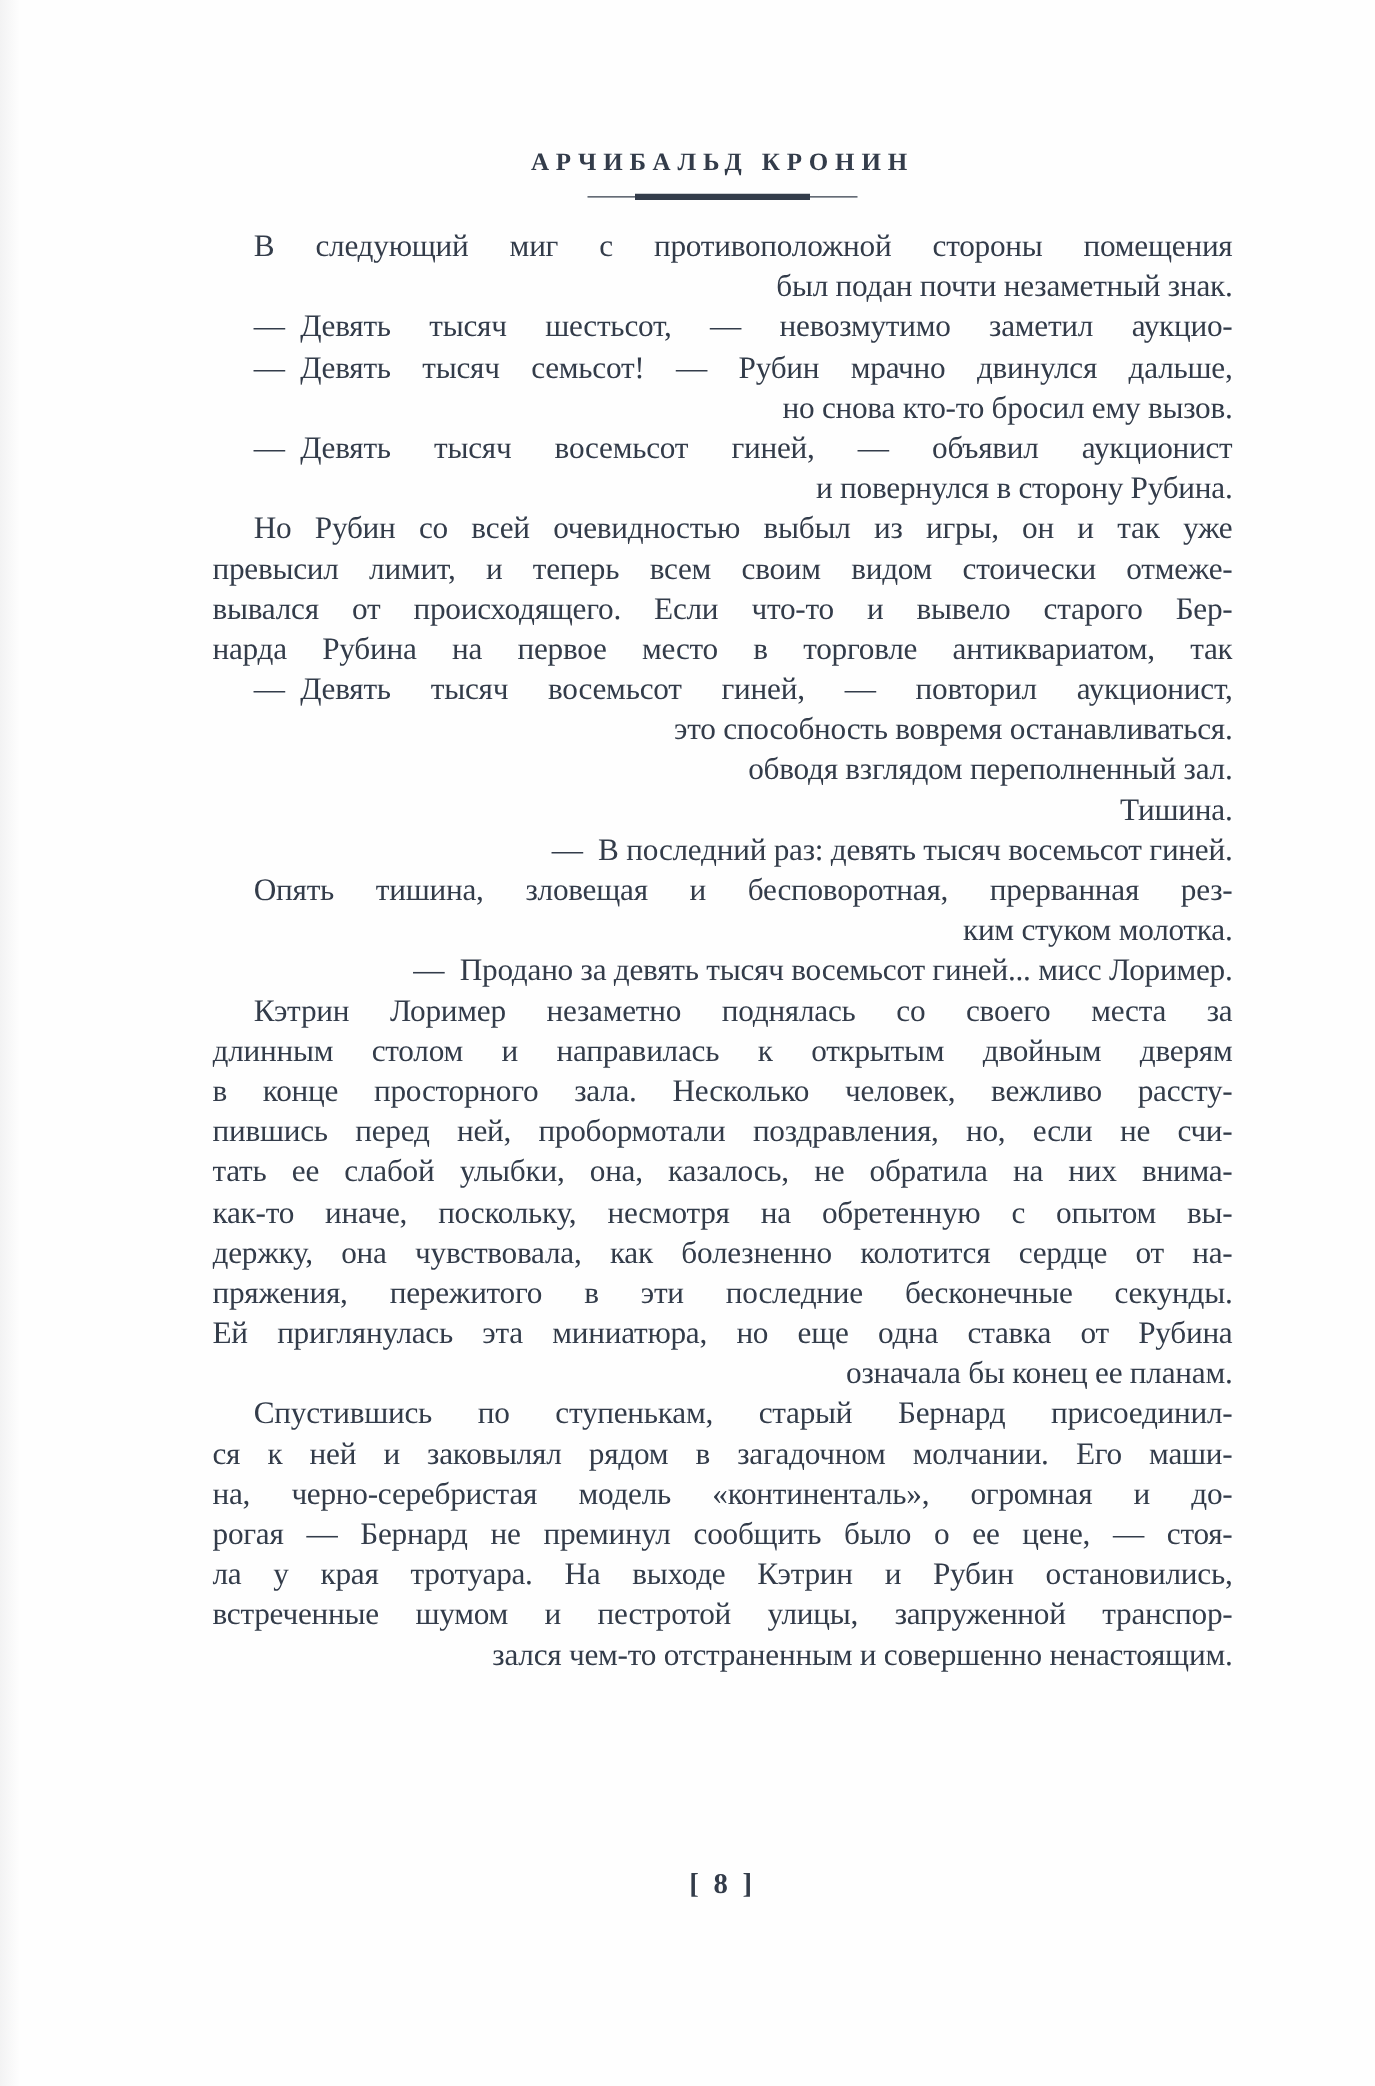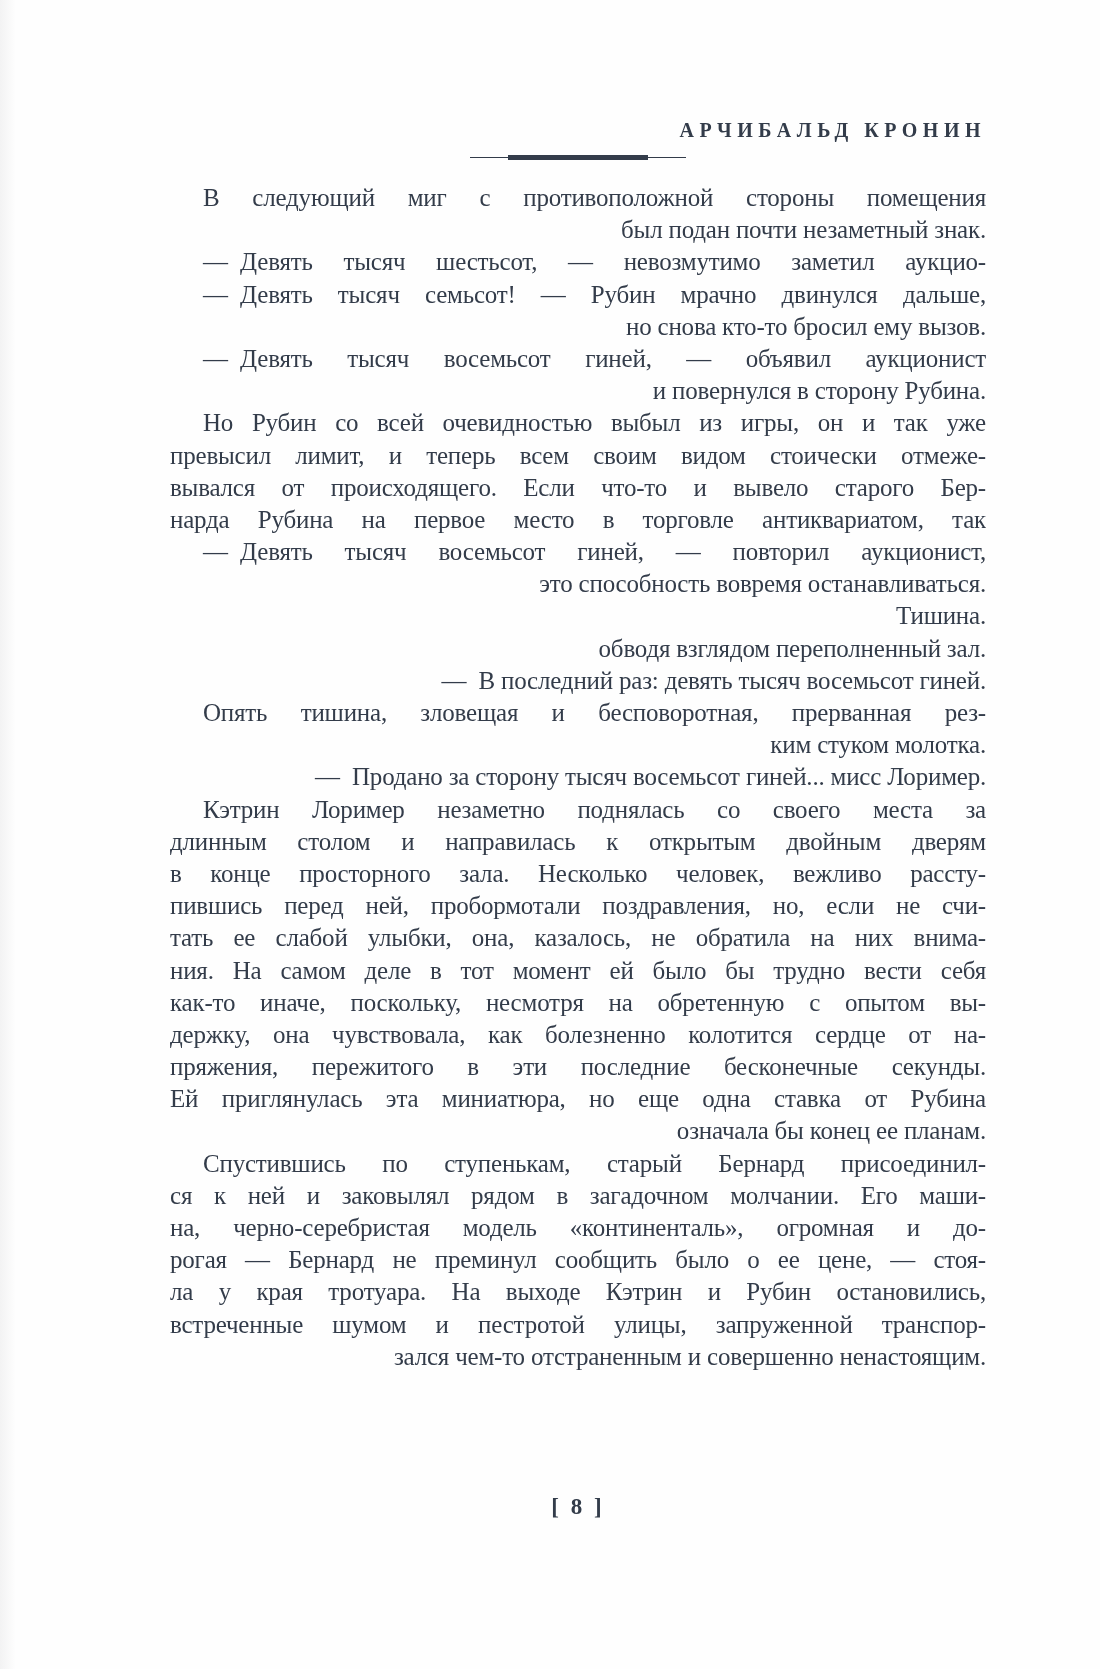--- a/index.html
+++ b/index.html
@@ -24,21 +24,21 @@
     left: 0; top: 0; bottom: 0;
     width: 16px;
     background: linear-gradient(90deg, rgba(60,60,70,0.06), rgba(60,60,70,0));
     pointer-events: none;
   }
   .running-header {
     position: absolute;
     top: 118px;
     left: 170px;
     width: 816px;
-    text-align: right;
+    text-align: center;
   }
   .author-name {
     display: block;
     font-size: 20px;
     font-weight: bold;
     letter-spacing: 5.5px;
     line-height: 24px;
     white-space: nowrap;
   }
   .ornament-rule {
@@ -110,32 +110,31 @@
       <div class="line indent just">— Девять тысяч семьсот! — Рубин мрачно двинулся дальше,</div>
       <div class="line">но снова кто-то бросил ему вызов.</div>
       <div class="line indent just">— Девять тысяч восемьсот гиней, — объявил аукционист</div>
       <div class="line">и повернулся в сторону Рубина.</div>
       <div class="line indent just">Но Рубин со всей очевидностью выбыл из игры, он и так уже</div>
       <div class="line just">превысил лимит, и теперь всем своим видом стоически отмеже-</div>
       <div class="line just">вывался от происходящего. Если что-то и вывело старого Бер-</div>
       <div class="line just">нарда Рубина на первое место в торговле антиквариатом, так</div>
       <div class="line indent just">— Девять тысяч восемьсот гиней, — повторил аукционист,</div>
       <div class="line">это способность вовремя останавливаться.</div>
+      <div class="line">обводя взглядом переполненный зал.</div>
       <div class="line indent">Тишина.</div>
-      <div class="line">обводя взглядом переполненный зал.</div>
       <div class="line indent">— В последний раз: девять тысяч восемьсот гиней.</div>
       <div class="line indent just">Опять тишина, зловещая и бесповоротная, прерванная рез-</div>
       <div class="line">ким стуком молотка.</div>
-      <div class="line indent">— Продано за сторону тысяч восемьсот гиней... мисс Лоример.</div>
+      <div class="line indent">— Продано за девять тысяч восемьсот гиней... мисс Лоример.</div>
       <div class="line indent just">Кэтрин Лоример незаметно поднялась со своего места за</div>
       <div class="line just">длинным столом и направилась к открытым двойным дверям</div>
       <div class="line just">в конце просторного зала. Несколько человек, вежливо рассту-</div>
       <div class="line just">пившись перед ней, пробормотали поздравления, но, если не счи-</div>
       <div class="line just">тать ее слабой улыбки, она, казалось, не обратила на них внима-</div>
-      <div class="line just">ния. На самом деле в тот момент ей было бы трудно вести себя</div>
       <div class="line just">как-то иначе, поскольку, несмотря на обретенную с опытом вы-</div>
       <div class="line just">держку, она чувствовала, как болезненно колотится сердце от на-</div>
       <div class="line just">пряжения, пережитого в эти последние бесконечные секунды.</div>
       <div class="line just">Ей приглянулась эта миниатюра, но еще одна ставка от Рубина</div>
       <div class="line">означала бы конец ее планам.</div>
       <div class="line indent just">Спустившись по ступенькам, старый Бернард присоединил-</div>
       <div class="line just">ся к ней и заковылял рядом в загадочном молчании. Его маши-</div>
       <div class="line just">на, черно-серебристая модель «континенталь», огромная и до-</div>
       <div class="line just">рогая — Бернард не преминул сообщить было о ее цене, — стоя-</div>
       <div class="line just">ла у края тротуара. На выходе Кэтрин и Рубин остановились,</div>

